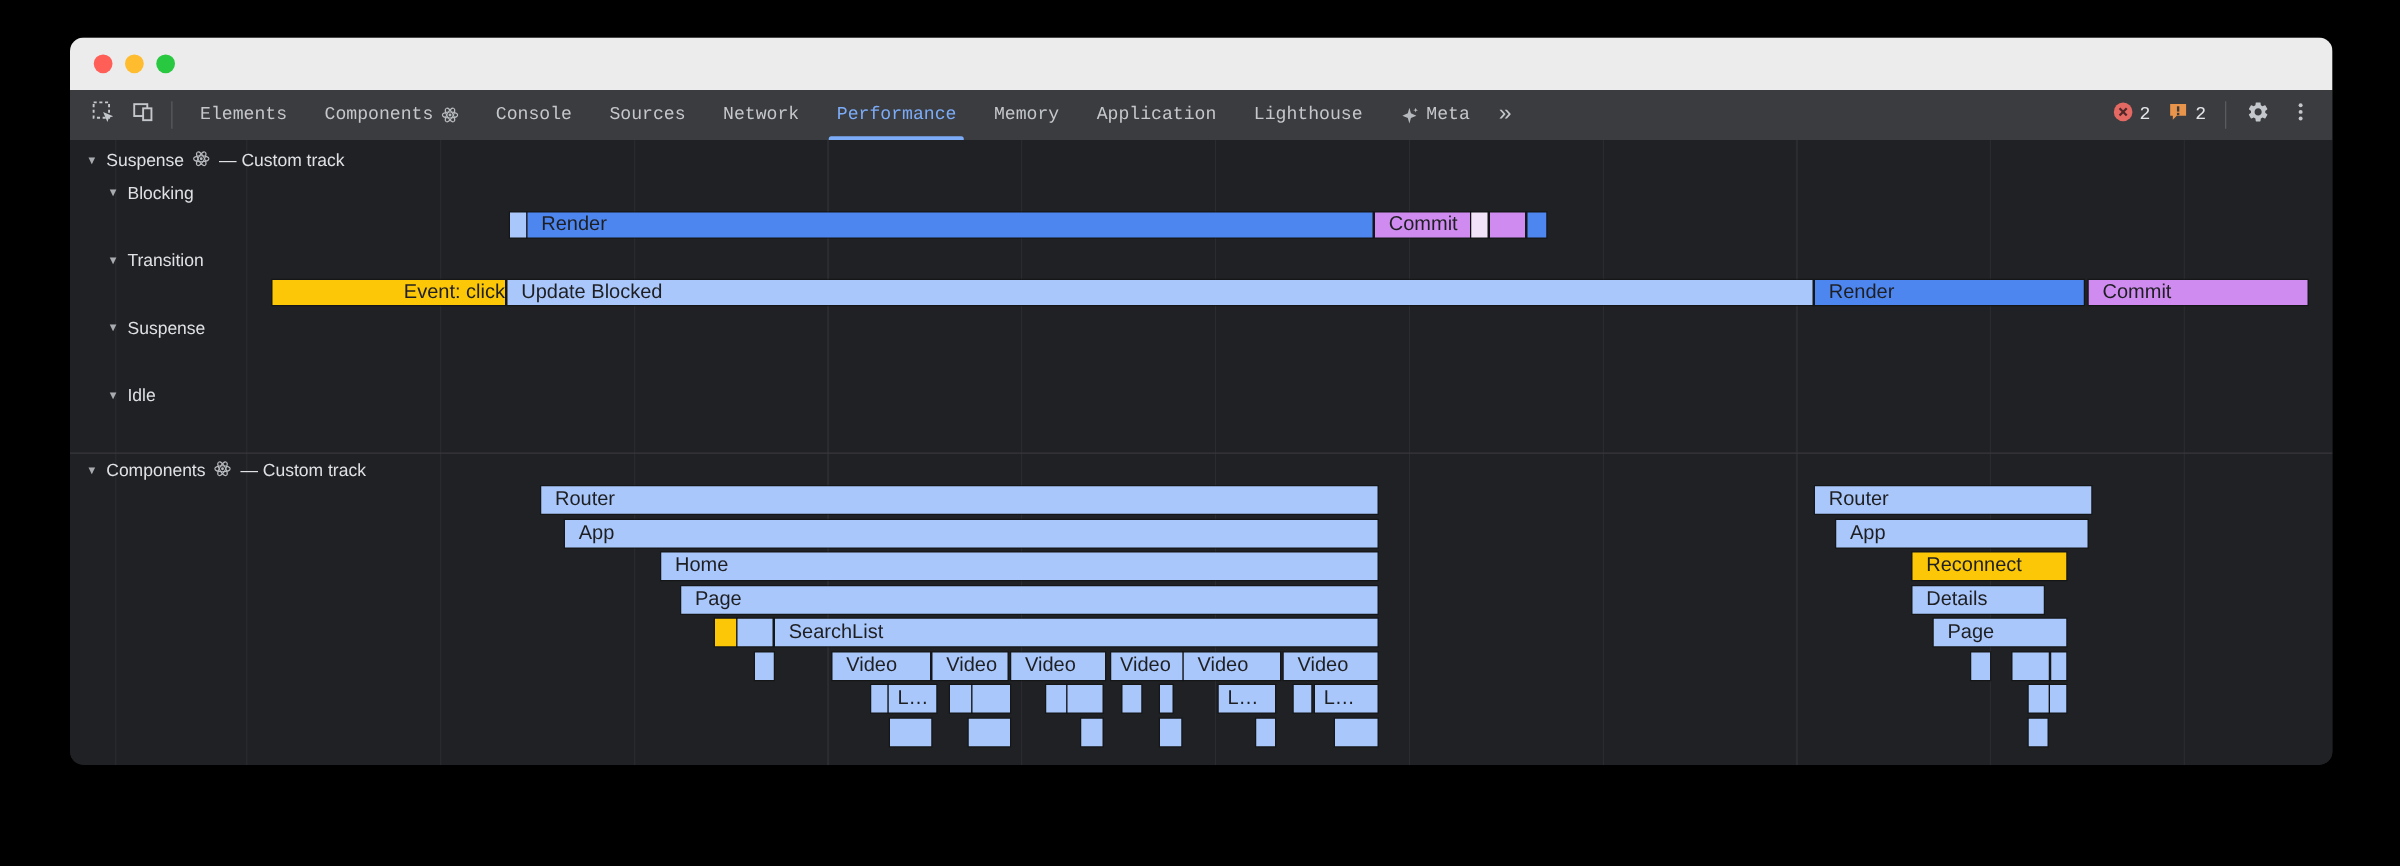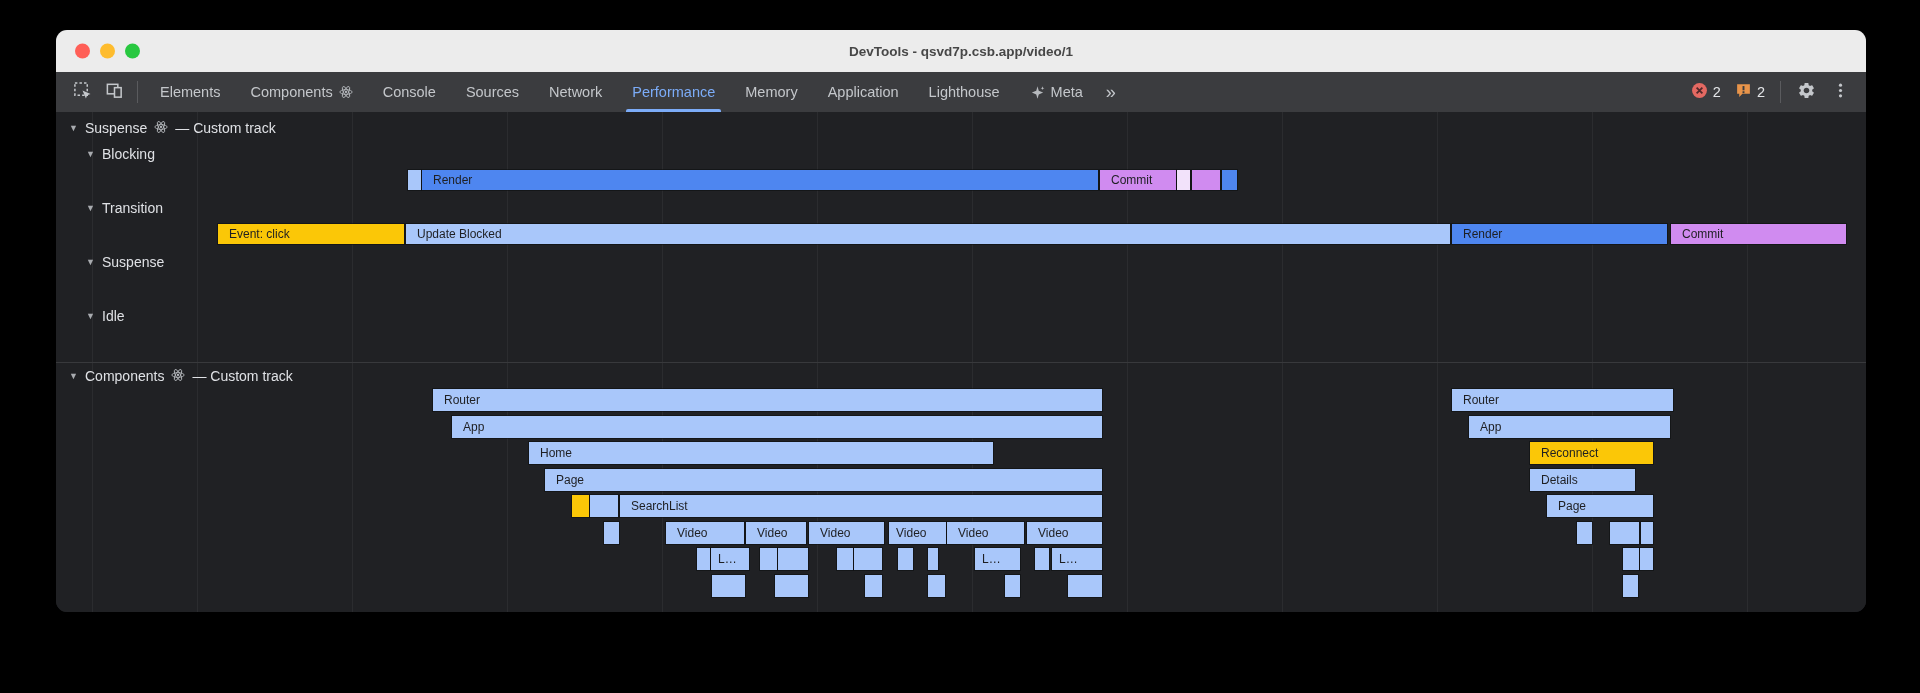--- a/index.html
+++ b/index.html
@@ -5,21 +5,21 @@
   html,body{margin:0;padding:0;width:1920px;height:693px;background:#000;
     font-family:"Liberation Sans",sans-serif;overflow:hidden;}
   .window{position:absolute;left:56px;top:30px;width:1810px;height:582px;
     border-radius:11px;overflow:hidden;background:#202124;}
   
   .titlebar{height:42px;background:#ececec;display:flex;align-items:center;position:relative;}
   .lights{position:absolute;left:19px;top:50%;transform:translateY(-50%);display:flex;gap:10px;}
   .light{width:15px;height:15px;border-radius:50%;}
   .title{flex:1;text-align:center;font-size:13.5px;font-weight:700;color:#474747;}
   
-  .toolbar{height:40px;background:#3b3c3f;display:flex;align-items:center;padding:0 10px;}
+  .toolbar{height:40px;background:#3b3c3f;display:flex;align-items:center;padding:0 10px;font-family:Liberation Mono, monospace;}
   .tb-btn{width:32px;height:30px;display:flex;align-items:center;justify-content:center;flex:0 0 auto;}
   .tb-divider{width:1px;height:22px;background:#5a5b5e;margin:0 7px;flex:0 0 auto;}
   .tabs{display:flex;height:100%;align-items:stretch;}
   .tab{position:relative;display:flex;align-items:center;gap:6px;padding:0 15px;
     font-size:14.5px;color:#c4c7cb;white-space:nowrap;}
   .tab.active{color:var(--active);}
   .tab.active::after{content:"";position:absolute;left:9px;right:9px;bottom:0;height:3px;
     background:var(--active);border-radius:2px 2px 0 0;}
   .tab .t-icon{display:flex;align-items:center;}
   .more{font-size:18px;color:#c4c7cb;padding:0 8px;align-self:center;}
@@ -27,38 +27,37 @@
   .badge{display:flex;align-items:center;gap:5px;color:#e3e5e8;font-size:14.5px;padding:0 6px;}
   
   .chart{position:absolute;left:0;top:82px;width:1810px;height:500px;background:#202124;
     background-image:repeating-linear-gradient(90deg,#2b2c2f 0 1px,transparent 1px 155px);
     background-position:141px 0;}
   .track-div{position:absolute;left:0;right:0;top:250px;height:1px;background:#38393c;}
   .hdr,.lane{position:absolute;display:flex;align-items:center;gap:6px;color:#dfe1e5;
     font-size:14px;white-space:nowrap;height:18px;}
   .tri{font-size:9px;color:#a8abaf;width:11px;text-align:center;flex:0 0 auto;}
   .hdr .atom{margin:0 1px;}
-  .bar{position:absolute;display:flex;align-items:center;font-size:12px;color:#1e1f22;
+  .bar{position:absolute;display:flex;align-items:center;font-size:16px;color:#1e1f22;
     white-space:nowrap;overflow:hidden;box-shadow:0 0 0 1px rgba(14,15,17,.6);}
   .bar .bl{padding-left:11px;}
   .bar.sm .bl{padding-left:7px;}
 </style>
 </head>
 <body>
 
 <div class="page">
   <div class="window">
 
     <div class="titlebar">
       <div class="lights">
         <span class="light" style="background:#ff5f57"></span>
         <span class="light" style="background:#febc2e"></span>
         <span class="light" style="background:#28c840"></span>
       </div>
-      <div class="title">DevTools - qsvd7p.csb.app/video/1</div>
     </div>
 
     <div class="toolbar">
       <span class="tb-btn">
         <span><svg width="19" height="19" viewBox="0 0 20 20">
               <rect x="2" y="2" width="13" height="13" fill="none" stroke="#c4c7cb" stroke-width="1.6" stroke-dasharray="2.6 2.2"></rect>
               <path d="M10 10l8.5 3.6-3.6 1.3-1.3 3.6z" fill="#c4c7cb"></path>
             </svg></span>
       </span>
       <span class="tb-btn">
@@ -229,39 +228,39 @@
   </div>
           <div class="bar sm" style="left: 1121px; top: 58px; width: 13px; height: 20px; background: rgb(242, 226, 250);">
     
   </div>
           <div class="bar sm" style="left: 1136px; top: 58px; width: 28px; height: 20px; background: rgb(208, 139, 240);">
     
   </div>
           <div class="bar sm" style="left: 1166px; top: 58px; width: 15px; height: 20px; background: rgb(78, 134, 240);">
     
   </div>
-          <div class="bar" style="left: 162px; top: 112px; width: 186px; height: 20px; background: rgb(251, 199, 7);">
+          <div class="bar" style="left: 162px; top: 112px; width: 186px; height: 20px; background: rgb(251, 199, 7); justify-content: flex-end;">
     <span class="bl">Event: click</span>
   </div>
           <div class="bar" style="left: 350px; top: 112px; width: 1044px; height: 20px; background: rgb(169, 199, 250);">
     <span class="bl">Update Blocked</span>
   </div>
           <div class="bar" style="left: 1396px; top: 112px; width: 215px; height: 20px; background: rgb(78, 134, 240);">
     <span class="bl">Render</span>
   </div>
           <div class="bar" style="left: 1615px; top: 112px; width: 175px; height: 20px; background: rgb(208, 139, 240);">
     <span class="bl">Commit</span>
   </div>
           <div class="bar" style="left: 377px; top: 277px; width: 669px; height: 22px; background: rgb(169, 199, 250);">
     <span class="bl">Router</span>
   </div>
           <div class="bar" style="left: 396px; top: 304px; width: 650px; height: 22px; background: rgb(169, 199, 250);">
     <span class="bl">App</span>
   </div>
-          <div class="bar" style="left: 473px; top: 330px; width: 464px; height: 22px; background: rgb(169, 199, 250);">
+          <div class="bar" style="left: 473px; top: 330px; width: 573px; height: 22px; background: rgb(169, 199, 250);">
     <span class="bl">Home</span>
   </div>
           <div class="bar" style="left: 489px; top: 357px; width: 557px; height: 22px; background: rgb(169, 199, 250);">
     <span class="bl">Page</span>
   </div>
           <div class="bar sm" style="left: 516px; top: 383px; width: 17px; height: 22px; background: rgb(251, 199, 7);">
     
   </div>
           <div class="bar sm" style="left: 534px; top: 383px; width: 28px; height: 22px; background: rgb(169, 199, 250);">
     

